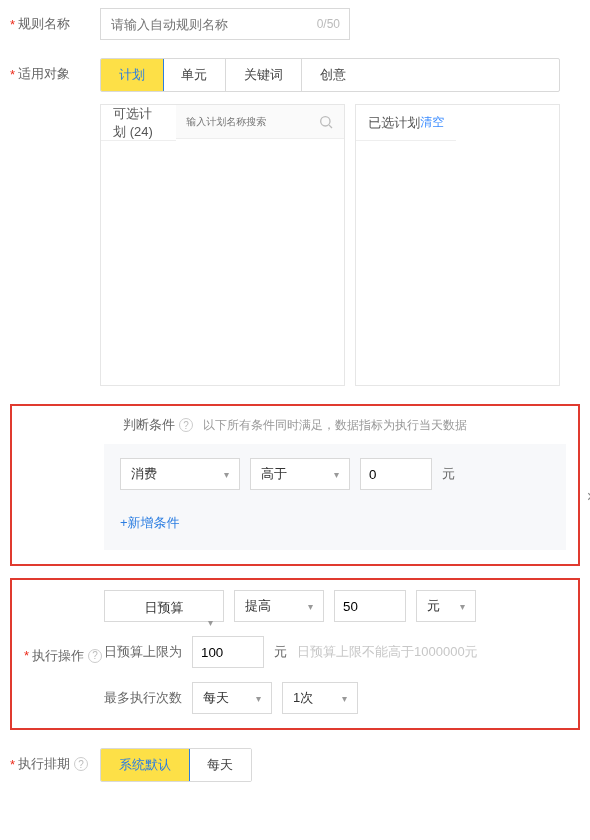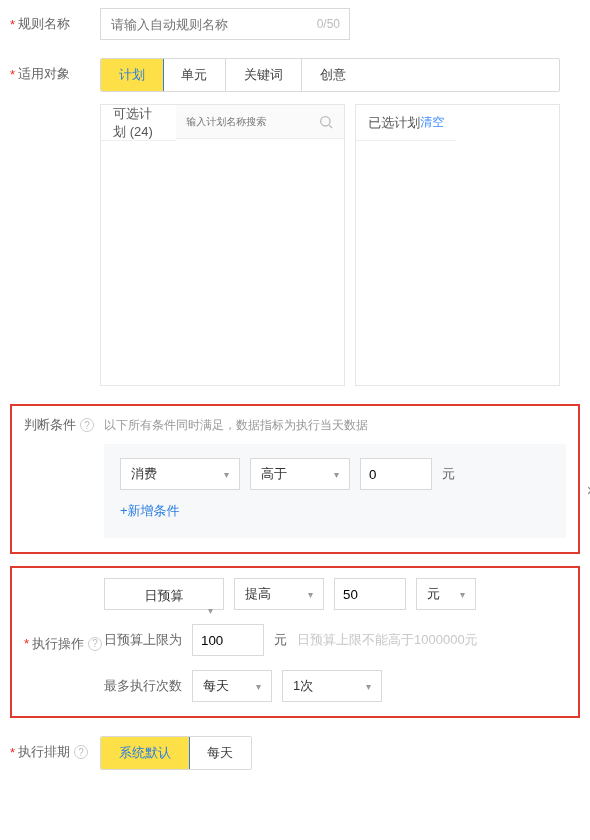--- a/index.html
+++ b/index.html
@@ -29,32 +29,32 @@
     .plan-list { flex: 1; overflow: hidden; position: relative; display: flex; }
     .plan-items { flex: 1; padding: 6px 0; }
     .plan-item { display: flex; align-items: center; padding: 6px 10px; }
     .blur-strip { height: 10px; background: #ddd; border-radius: 2px; filter: blur(3px); opacity: .9; flex: 0 0 auto; }
     .checkbox { width: 14px; height: 14px; border: 1px solid #d0d0d0; border-radius: 2px; margin-left: auto; }
     .scrollbar { width: 10px; background: #f4f4f4; position: relative; }
     .scroll-thumb { position: absolute; top: 2px; left: 1px; width: 8px; height: 64px; background: #c9c9c9; border-radius: 4px; }
 
     .boxed-section { border: 2px solid #e03a2f; padding: 10px 12px 14px; margin-bottom: 12px; position: relative; }
 
-    .section-label { display: flex; align-items: center; color: #666; }
+    .section-label { display: flex; align-items: center; color: #666; justify-content: center; }
     .hint-text { color: #999; margin-left: 10px; font-size: 12px; }
 
     .cond-block { background: #f7f8fa; padding: 14px 16px 18px; margin-top: 10px; position: relative; }
     .row-inline { display: flex; align-items: center; gap: 10px; }
     .select-like { height: 32px; border: 1px solid #d9d9d9; background: #fff; display: flex; align-items: center; padding: 8px 10px; cursor: pointer; position: relative; }
     .select-like .caret { margin-left: auto; color: #999; font-size: 10px; }
     .num-input { height: 32px; width: 72px; border: 1px solid #d9d9d9; padding: 0 8px; background: #fff; outline: none; }
     .unit { color: #666; }
     .close-x { position: absolute; right: -30px; top: 50%; transform: translateY(-50%); color: #888; font-size: 16px; cursor: pointer; }
 
-    .add-link { color: #2b7de1; cursor: pointer; display: inline-block; margin-top: 12px; }
+    .add-link { color: #2b7de1; cursor: pointer; display: inline-block; margin-top: 24px; }
 
     .action-row { display: flex; align-items: center; gap: 10px; margin-bottom: 14px; flex-wrap: wrap; }
     .inline-label { color: #666; }
     .muted { color: #c7c7c7; }
 
     .apply-section { margin-top: 4px; }
   </style>
 </head>
 <body>
 
@@ -205,21 +205,21 @@
         <input class="num-input" value="100" style="">
         <span class="unit">元</span>
         <span class="muted">日预算上限不能高于1000000元</span>
       </div>
       <div class="action-row" style="margin-bottom:0;">
         <span class="inline-label">最多执行次数</span>
         <div class="select-like" style="width:80px;">
           <span>每天</span>
             <span class="caret">▾</span>
         </div>
-        <div class="select-like" style="width:100px;">
+        <div class="select-like" style="width:76px;">
           <span>1次</span>
             <span class="caret">▾</span>
         </div>
       </div>
     </div>
   </div>
 </div>
 
 <div class="field-row" style="margin-top:18px;">
   <div class="field-label">

